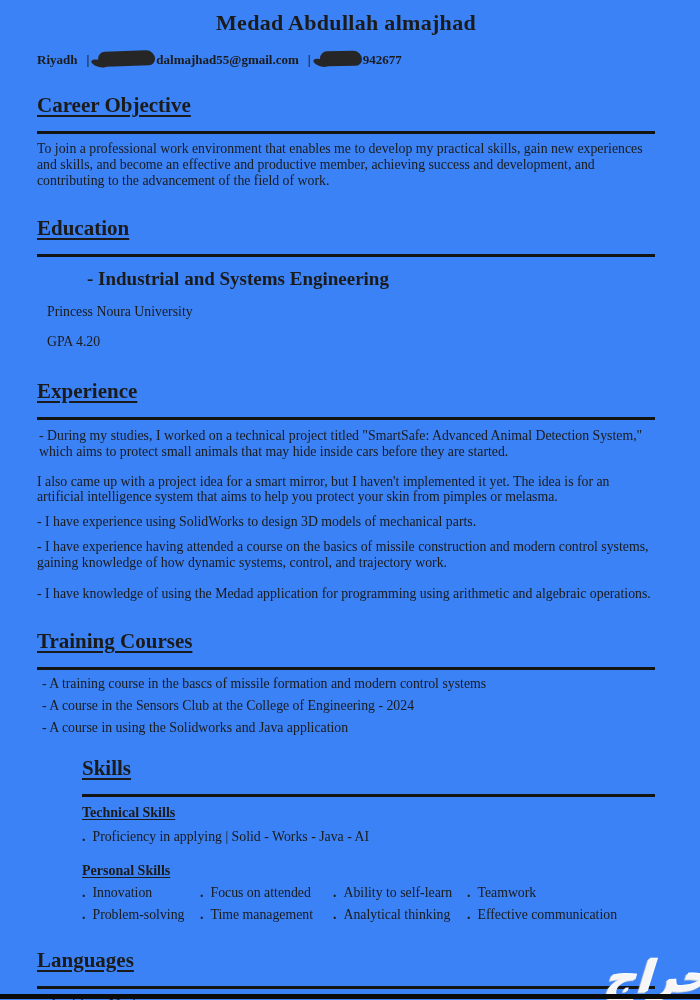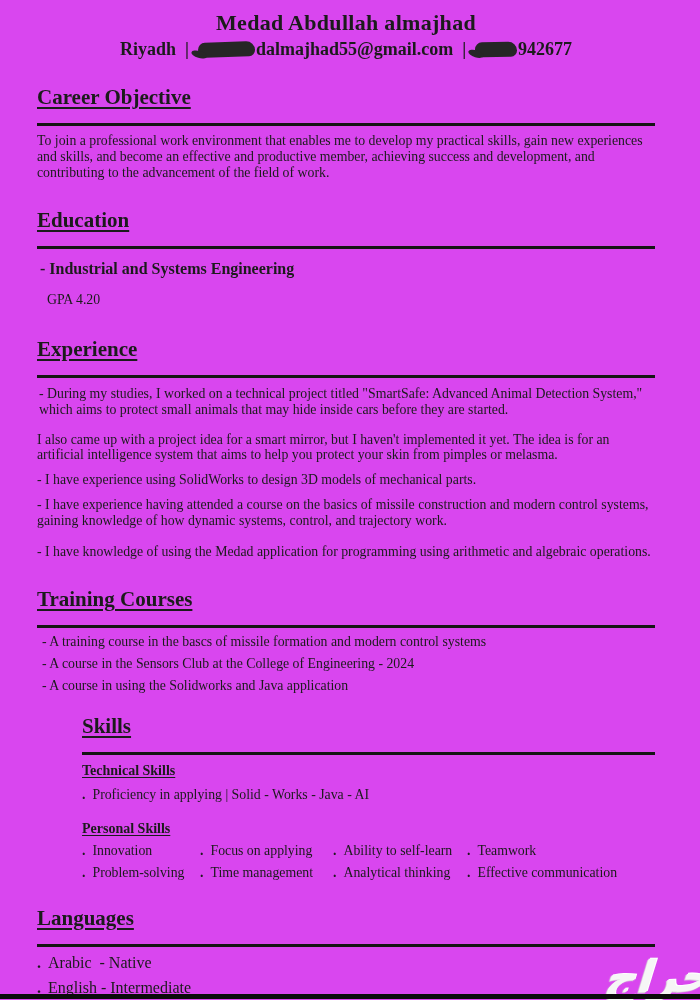--- a/index.html
+++ b/index.html
@@ -1,28 +1,28 @@
 <!DOCTYPE html>
 <html><head>
 <meta charset="utf-8">
 <style>
   * { box-sizing: border-box; }
   html, body { margin: 0; padding: 0; background: #ffffff; }
   .page {
     width: 700px; height: 1000px;
     position: relative; overflow: hidden;
-    background: #d946ef;
+    background: #3b82f6;
     font-family: "Liberation Serif", serif;
     color: #1b1b1b;
   }
   .inner { padding: 6px 45px 0 37px; }
 
   
   .name { text-align: center; font-weight: bold; font-size: 22px; margin-top: 4px; letter-spacing: 0.3px; }
-  .contact { text-align: center; font-weight: bold; font-size: 18px; margin-top: 3px; }
+  .contact { font-weight: bold; font-size: 13px; margin-top: 15px; }
   .contact .sep { padding: 0 9px; }
   .redact {
     display: inline-block; position: relative; vertical-align: -2px;
     height: 15px; background: #262626; border-radius: 8px 10px 7px 9px;
     margin-right: 1px;
   }
   .redact::after {
     content: ""; position: absolute; left: -7px; top: 8px;
     width: 16px; height: 7px; background: #262626; border-radius: 50%;
     transform: rotate(18deg);
@@ -35,21 +35,21 @@
     display: inline-block; font-size: 21px; font-weight: bold;
     text-decoration: underline; text-decoration-thickness: 2px; text-underline-offset: 3px;
   }
   .rule { height: 3px; background: #141414; margin-top: 13px; }
   .body-text { font-size: 13.8px; line-height: 15.9px; }
 
   #sec-objective { margin-top: 25px; }
   .objective-body { margin-top: 7px; }
 
   #sec-education { margin-top: 27px; }
-  .edu-degree { margin-top: 11px; padding-left: 3px; font-weight: bold; font-size: 16px; }
+  .edu-degree { margin-top: 11px; padding-left: 3px; font-weight: bold; font-size: 19px; margin-left: 47px; }
   .edu-line { margin-top: 14px; padding-left: 10px; font-size: 13.8px; }
 
   #sec-experience { margin-top: 29px; }
   .exp-item { margin-top: 9px; }
   .exp-item.first { margin-top: 8px; padding-left: 2px; }
   .exp-item.para { margin-top: 14px; }
   .exp-item.last { margin-top: 15px; }
 
   #sec-training { margin-top: 27px; }
   .training-item { margin-top: 6px; line-height: 16px; padding-left: 5px; }
@@ -101,20 +101,21 @@
     <div class="section" id="sec-objective">
       <span class="sec-title">Career Objective</span>
       <div class="rule"></div>
       <div class="body-text objective-body">To join a professional work environment that enables me to develop my practical skills, gain new experiences and skills, and become an effective and productive member, achieving success and development, and contributing to the advancement of the field of work.</div>
     </div>
 
     <div class="section" id="sec-education">
       <span class="sec-title">Education</span>
       <div class="rule"></div>
       <div class="edu-degree">- Industrial and Systems Engineering</div>
+      <div class="edu-line">Princess Noura University</div>
       <div class="edu-line">GPA 4.20</div>
     </div>
 
     <div class="section" id="sec-experience">
       <span class="sec-title">Experience</span>
       <div class="rule"></div>
       <div class="body-text exp-item first">- During my studies, I worked on a technical project titled "SmartSafe: Advanced Animal Detection System," which aims to protect small animals that may hide inside cars before they are started.</div>
       <div class="body-text exp-item para">I also came up with a project idea for a smart mirror, but I haven't implemented it yet. The idea is for an artificial intelligence system that aims to help you protect your skin from pimples or melasma.</div>
       <div class="body-text exp-item">- I have experience using SolidWorks to design 3D models of mechanical parts.</div>
       <div class="body-text exp-item">- I have experience having attended a course on the basics of missile construction and modern control systems, gaining knowledge of how dynamic systems, control, and trajectory work.</div>
@@ -134,21 +135,21 @@
       <div class="rule"></div>
       <div class="technical-title-wrap">
         <span class="sub-title">Technical Skills</span>
       </div>
       <div class="body-text technical-item dot-item">Proficiency in applying | Solid - Works - Java - AI</div>
       <div class="personal-title-wrap">
         <span class="sub-title">Personal Skills</span>
       </div>
       <div class="skills-grid">
         <span class="dot-item">Innovation</span>
-        <span class="dot-item">Focus on applying</span>
+        <span class="dot-item">Focus on attended</span>
         <span class="dot-item">Ability to self-learn</span>
         <span class="dot-item">Teamwork</span>
         <span class="dot-item">Problem-solving</span>
         <span class="dot-item">Time management</span>
         <span class="dot-item">Analytical thinking</span>
         <span class="dot-item">Effective communication</span>
       </div>
     </div>
 
     <div class="section" id="sec-languages">

